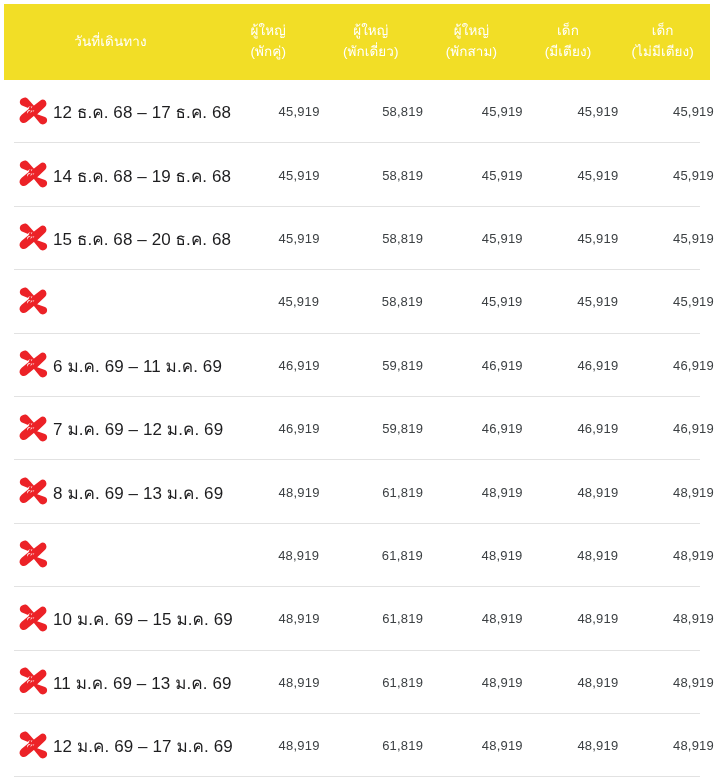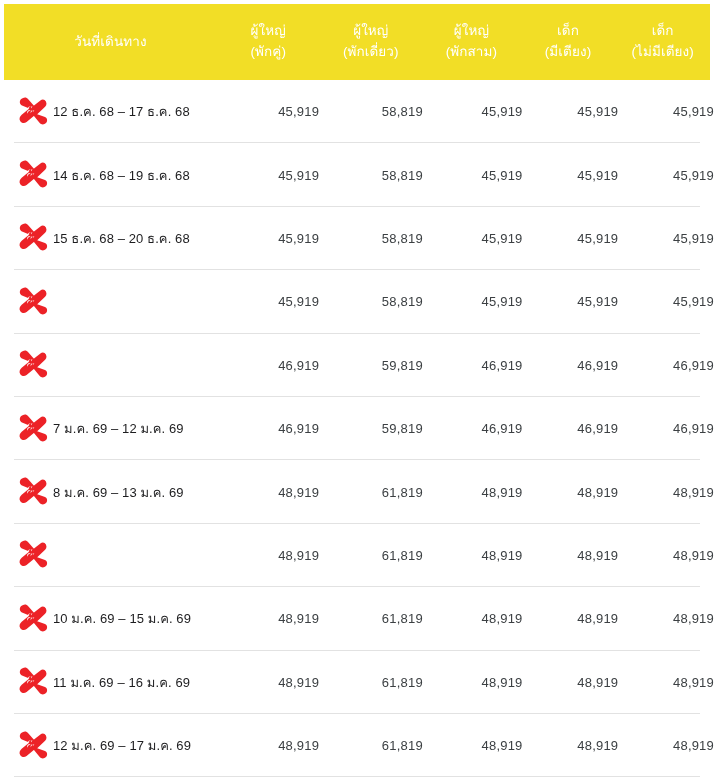--- a/index.html
+++ b/index.html
@@ -74,21 +74,21 @@
     background: #e2e2e2;
   }
 
   .cell-date {
     width: 216px;
     display: flex;
     align-items: center;
     padding-left: 16px;
   }
   .date-text {
-    font-size: 13px;
+    font-size: 17px;
     color: #1d1d1f;
     white-space: nowrap;
     letter-spacing: 0.1px;
   }
   .cell-price {
     font-size: 13px;
     color: #3c4043;
     text-align: right;
     letter-spacing: 0.2px;
   }
@@ -245,20 +245,21 @@
               </g>
               <g fill="#ffffff" opacity="0.95">
                 <path d="M12.4 11.0 q1.2 -1.1 2.3 -0.2 q-1.0 0.1 -1.7 0.8 q-0.7 0.7 -1.1 1.6 q-0.3 -1.1 0.5 -2.2 Z"></path>
                 <path d="M15.3 10.6 q0.8 -0.3 1.4 0.2 q-0.7 0.2 -1.1 0.7 q-0.4 0.5 -0.5 1.1 q-0.4 -0.8 0.2 -2.0 Z"></path>
                 <path d="M11.6 15.0 q1.6 -1.6 3.2 -0.4 q-1.4 0.1 -2.3 1.0 q-0.9 0.9 -1.4 2.1 q-0.5 -1.4 0.5 -2.7 Z"></path>
                 <path d="M15.1 14.8 q1.0 -0.5 1.8 0.2 q-0.9 0.2 -1.4 0.8 q-0.5 0.6 -0.7 1.4 q-0.5 -1.0 0.3 -2.4 Z"></path>
                 <path d="M17.3 14.4 q0.7 -0.2 1.1 0.3 q-0.6 0.1 -0.9 0.6 q-0.3 0.4 -0.4 0.9 q-0.3 -0.7 0.2 -1.8 Z"></path>
               </g>
             </svg>
           </span>
+          <span class="date-text">6 ม.ค. 69 – 11 ม.ค. 69</span>
         </div>
         <div class="cell-price col-p1">46,919</div>
         <div class="cell-price col-p2">59,819</div>
         <div class="cell-price col-p3">46,919</div>
         <div class="cell-price col-p4">46,919</div>
         <div class="cell-price col-p5">46,919</div>
       </div>
       <div class="trow">
         <div class="cell-date">
           <span class="logo">
@@ -368,21 +369,21 @@
               </g>
               <g fill="#ffffff" opacity="0.95">
                 <path d="M12.4 11.0 q1.2 -1.1 2.3 -0.2 q-1.0 0.1 -1.7 0.8 q-0.7 0.7 -1.1 1.6 q-0.3 -1.1 0.5 -2.2 Z"></path>
                 <path d="M15.3 10.6 q0.8 -0.3 1.4 0.2 q-0.7 0.2 -1.1 0.7 q-0.4 0.5 -0.5 1.1 q-0.4 -0.8 0.2 -2.0 Z"></path>
                 <path d="M11.6 15.0 q1.6 -1.6 3.2 -0.4 q-1.4 0.1 -2.3 1.0 q-0.9 0.9 -1.4 2.1 q-0.5 -1.4 0.5 -2.7 Z"></path>
                 <path d="M15.1 14.8 q1.0 -0.5 1.8 0.2 q-0.9 0.2 -1.4 0.8 q-0.5 0.6 -0.7 1.4 q-0.5 -1.0 0.3 -2.4 Z"></path>
                 <path d="M17.3 14.4 q0.7 -0.2 1.1 0.3 q-0.6 0.1 -0.9 0.6 q-0.3 0.4 -0.4 0.9 q-0.3 -0.7 0.2 -1.8 Z"></path>
               </g>
             </svg>
           </span>
-          <span class="date-text">11 ม.ค. 69 – 16 ม.ค. 69</span>
+          <span class="date-text">11 ม.ค. 69 – 13 ม.ค. 69</span>
         </div>
         <div class="cell-price col-p1">48,919</div>
         <div class="cell-price col-p2">61,819</div>
         <div class="cell-price col-p3">48,919</div>
         <div class="cell-price col-p4">48,919</div>
         <div class="cell-price col-p5">48,919</div>
       </div>
       <div class="trow">
         <div class="cell-date">
           <span class="logo">

